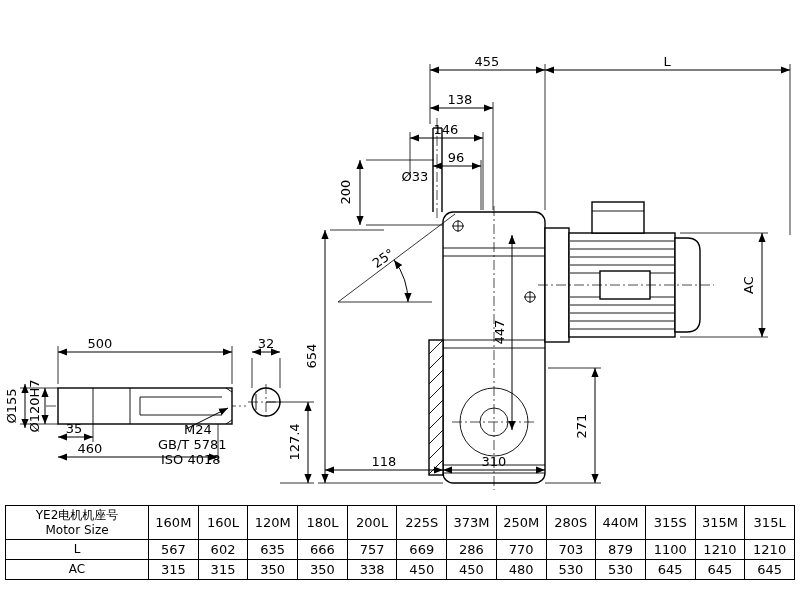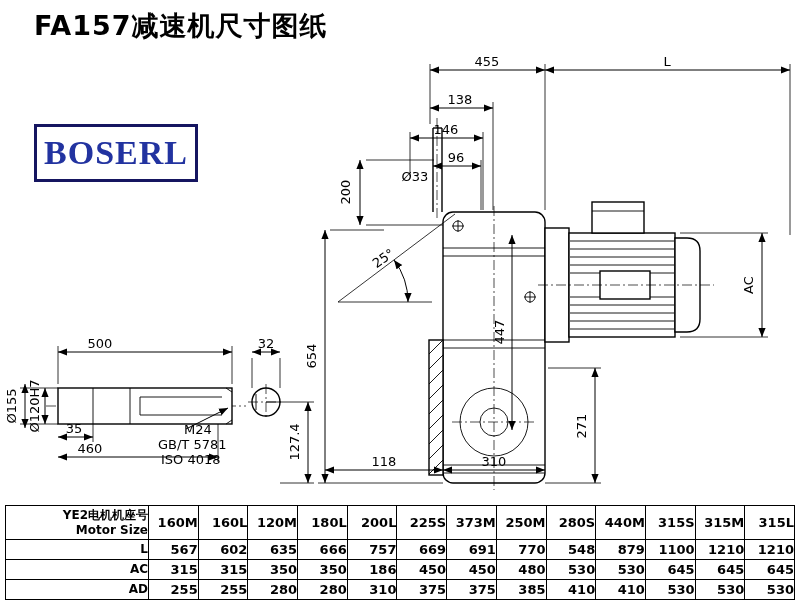--- a/index.html
+++ b/index.html
@@ -21,36 +21,32 @@
   .cl   { stroke:#000; stroke-width:0.7; stroke-dasharray:10 3 2 3; fill:none; }
   .dim  { stroke:#000; stroke-width:1; fill:none; marker-start:url(#arr); marker-end:url(#arr); }
   .arcdim { stroke:#000; stroke-width:1; fill:none; marker-start:url(#arr); marker-end:url(#arr); }
   .leader { stroke:#000; stroke-width:1; fill:none; marker-end:url(#arr); }
   .dtext { font:13px "DejaVu Sans", sans-serif; fill:#000; text-anchor:middle; }
   .dtext-s { text-anchor:start; }
 
   
   .size-table { position:absolute; left:5px; top:505px; width:790px;
                 border-collapse:collapse; table-layout:fixed; }
-  .size-table th, .size-table td { border:1px solid #000; text-align:right;
-                font-size:13px; font-weight:bold; padding:0; background:#fff; }
+  .size-table th, .size-table td { border:1px solid #000; text-align:center;
+                font-size:13px; font-weight:normal; padding:0; background:#fff; }
   .size-table thead tr { height:34px; }
   .size-table tbody tr { height:20px; }
   .size-table .motor-col { width:142px; font-size:12px; line-height:1.2; }
 </style>
 </head>
 <body>
 
 <div class="page">
 
-  <h1 class="title">FA157减速机尺寸图纸</h1>
-
-  <div class="logo-box">
-    <span class="logo-text">BOSERL</span>
-  </div>
+
 
   <svg class="drawing" width="800" height="455" viewBox="0 0 800 455" xmlns="http://www.w3.org/2000/svg">
     <defs>
       <marker id="arr" viewBox="0 0 10 10" refX="10" refY="5" markerWidth="9" markerHeight="9" orient="auto-start-reverse">
         <path d="M0,1 L10,5 L0,9 z" fill="#000"></path>
       </marker>
     </defs>
 
     <g>
       <line class="cl" x1="46" y1="356" x2="246" y2="356"></line>
@@ -229,56 +225,40 @@
     </thead>
     <tbody id="table-body">
         <tr>
           <td class="motor-col">L</td>
           <td>567</td>
           <td>602</td>
           <td>635</td>
           <td>666</td>
           <td>757</td>
           <td>669</td>
-          <td>691</td>
+          <td>286</td>
           <td>770</td>
-          <td>548</td>
+          <td>703</td>
           <td>879</td>
           <td>1100</td>
           <td>1210</td>
           <td>1210</td>
         </tr>
         <tr>
           <td class="motor-col">AC</td>
           <td>315</td>
           <td>315</td>
           <td>350</td>
           <td>350</td>
-          <td>186</td>
+          <td>338</td>
           <td>450</td>
           <td>450</td>
           <td>480</td>
           <td>530</td>
           <td>530</td>
           <td>645</td>
           <td>645</td>
           <td>645</td>
         </tr>
-        <tr>
-          <td class="motor-col">AD</td>
-          <td>255</td>
-          <td>255</td>
-          <td>280</td>
-          <td>280</td>
-          <td>310</td>
-          <td>375</td>
-          <td>375</td>
-          <td>385</td>
-          <td>410</td>
-          <td>410</td>
-          <td>530</td>
-          <td>530</td>
-          <td>530</td>
-        </tr>
       </tbody>
   </table>
 
 </div>
 
 </body></html>

